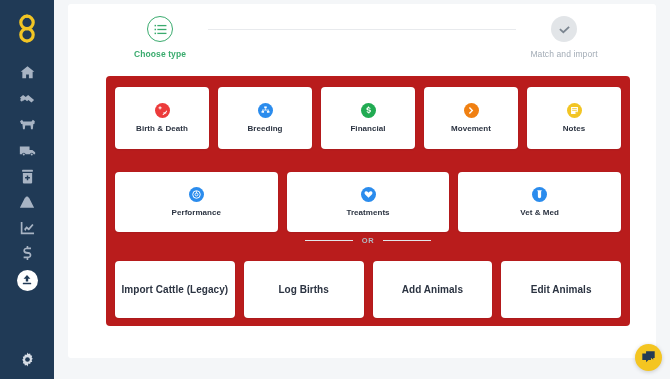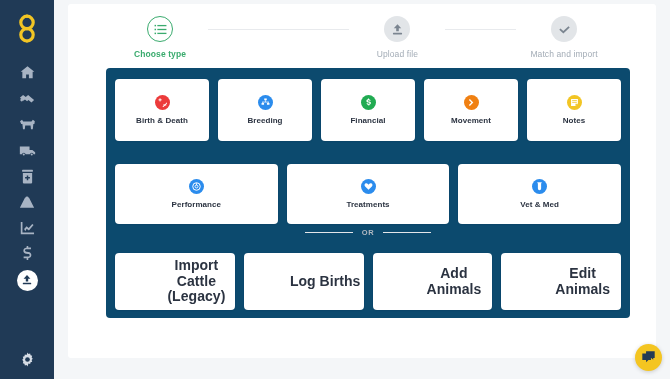--- a/index.html
+++ b/index.html
@@ -67,22 +67,22 @@
     margin-top:7px; font-size:8.5px; color:#a3acb6; white-space:nowrap;
     letter-spacing:.1px;
   }
   .step.current .step-label{ color:#3aab6e; font-weight:bold; }
   .step-line{
     flex:1 1 auto; height:1.4px; background:#e8eaed; margin-top:12.5px;
   }
 
   
   #panel{
-    position:absolute; left:38px; top:64px; width:524px; height:250px;
-    background:#0c4a6e; border-radius:4px;
+    position:absolute; left:38px; top:72px; width:524px; height:250px;
+    background:#b91c1c; border-radius:4px;
   }
 
   .row{ display:flex; gap:9px; }
   #row1{ position:absolute; left:9px; top:11px; width:506px; }
   #row2{ position:absolute; left:9px; top:96px; width:506px;align-items:center; }
   #row3{ position:absolute; left:9px; top:185px; width:506px; }
 
   .tile{
     background:#ffffff; border-radius:4px;
     box-shadow:0 1px 2px rgba(20,35,60,.07), 0 0 0 .5px rgba(20,35,60,.03);
@@ -96,21 +96,21 @@
   .tile-ico{
     width:15px;height:15px;border-radius:50%;
     display:flex;align-items:center;justify-content:center;
     margin-bottom:7px;
   }
   .tile-ico svg{ fill:#ffffff; display:block; }
   .tile-label{
     font-size:8px; font-weight:bold; color:#2b3341; text-align:center;
     letter-spacing:.05px; line-height:1.1;
   }
-  #row3 .tile-label{ font-size:14px;padding-left:43px; }
+  #row3 .tile-label{ font-size:10px; }
 
   
   #or-wrap{
     position:absolute; left:0; top:160px; width:524px;
     display:flex; align-items:center; justify-content:center; gap:9px;font-weight:bold;
   }
   .or-line{ width:48px;height:1px;background:#e3e6ea; }
   #or-text{ font-size:7.5px; color:#b2b9c2; letter-spacing:.6px; }
 
   
@@ -231,29 +231,20 @@
           </svg>
         </span>
         <span class="step-label">Choose type</span>
       </div>
 
       <div class="step-line"></div>
 
 
       <div class="step-line"></div>
 
-      <div class="step">
-        <span class="step-circle">
-          <svg width="13" height="13" viewBox="0 0 14 14">
-            <path d="M7 1.4 11 5.6H8.4v3.2H5.6V5.6H3z"></path>
-            <rect x="2.1" y="10.4" width="9.8" height="1.9" rx=".6"></rect>
-          </svg>
-        </span>
-        <span class="step-label">Upload file</span>
-      </div>
 
       <div class="step-line"></div>
 
       <div class="step">
         <span class="step-circle">
           <svg width="13" height="13" viewBox="0 0 14 14">
             <path d="M1.4 7.2 2.7 5.9l3 2.6 5.6-5 1.3 1.3-6.8 6.4z"></path>
           </svg>
         </span>
         <span class="step-label">Match and import</span>

